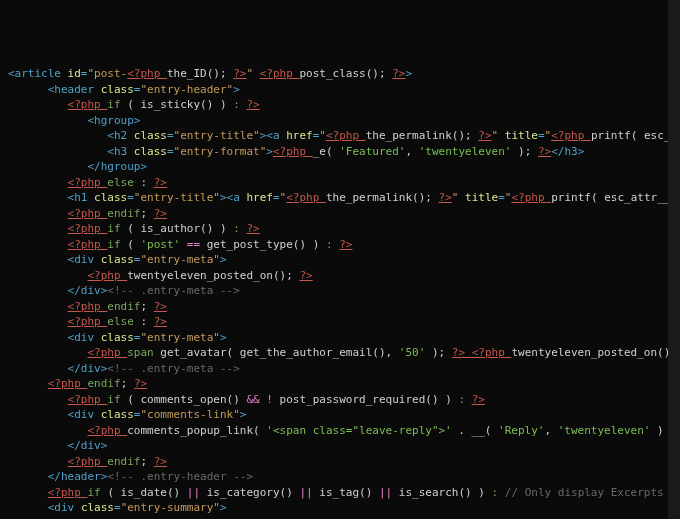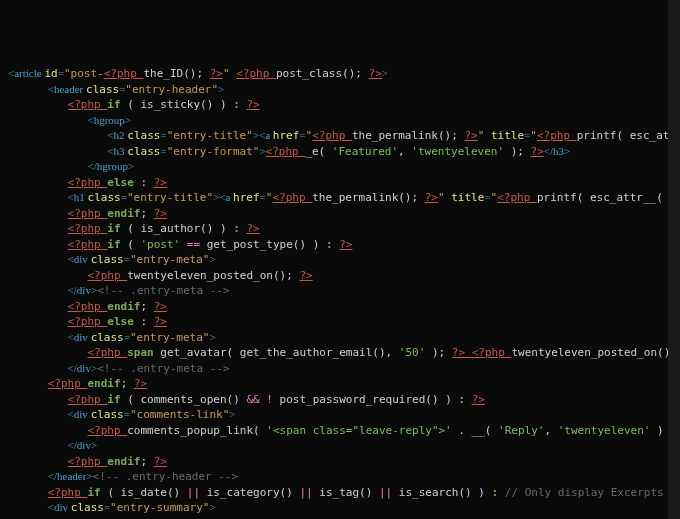--- a/index.html
+++ b/index.html
@@ -7,26 +7,26 @@
     background: #0a0a0a;
     font-family: Menlo, Monaco, Consolas, monospace;
     font-size: 11px;
     line-height: 15.5px;
     color: #c0c0c0;
     white-space: pre;
     padding: 4px 8px;
     overflow: hidden;
   }
   .code { user-select: text; }
-  .tag { color: #4fa0c8; font-family: Liberation Serif, serif; }         
+  .tag { color: #4fa0c8; }         
   .attr { color: #d9e88f; }        
   .val { color: #c49a5a; }         
   .php { color: #c6574c; text-decoration: underline; }         
   .func { color: #d0d0d0; }        
-  .kw { color: #7aa85c; font-weight: bold; }          
+  .kw { color: #7aa85c; }          
   .str { color: #7bbf56; }         
   .bool { color: #e281c5; }        
   .cmt { color: #686868; }
   .rt {
     position: absolute;
     right: 0; top: 0; bottom: 0;
     width: 12px;
     background: #1a1a1a;
   }
 </style>

